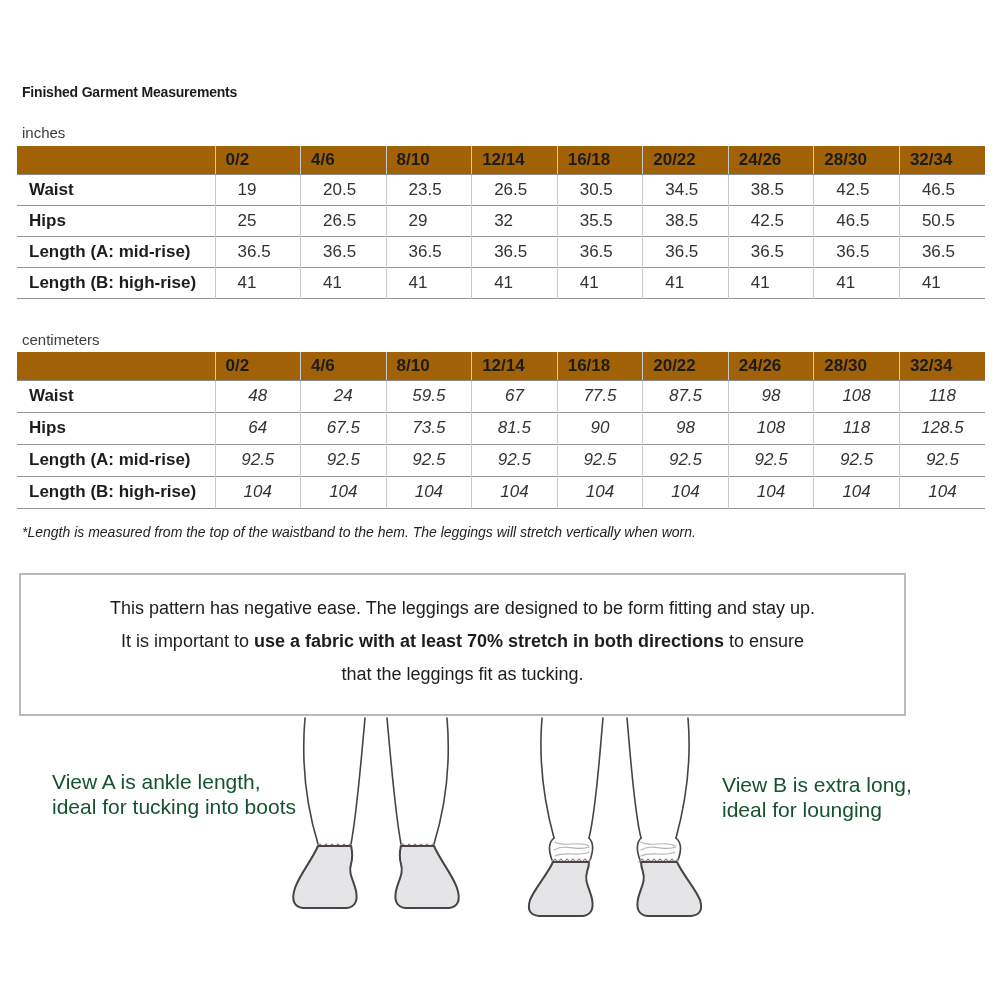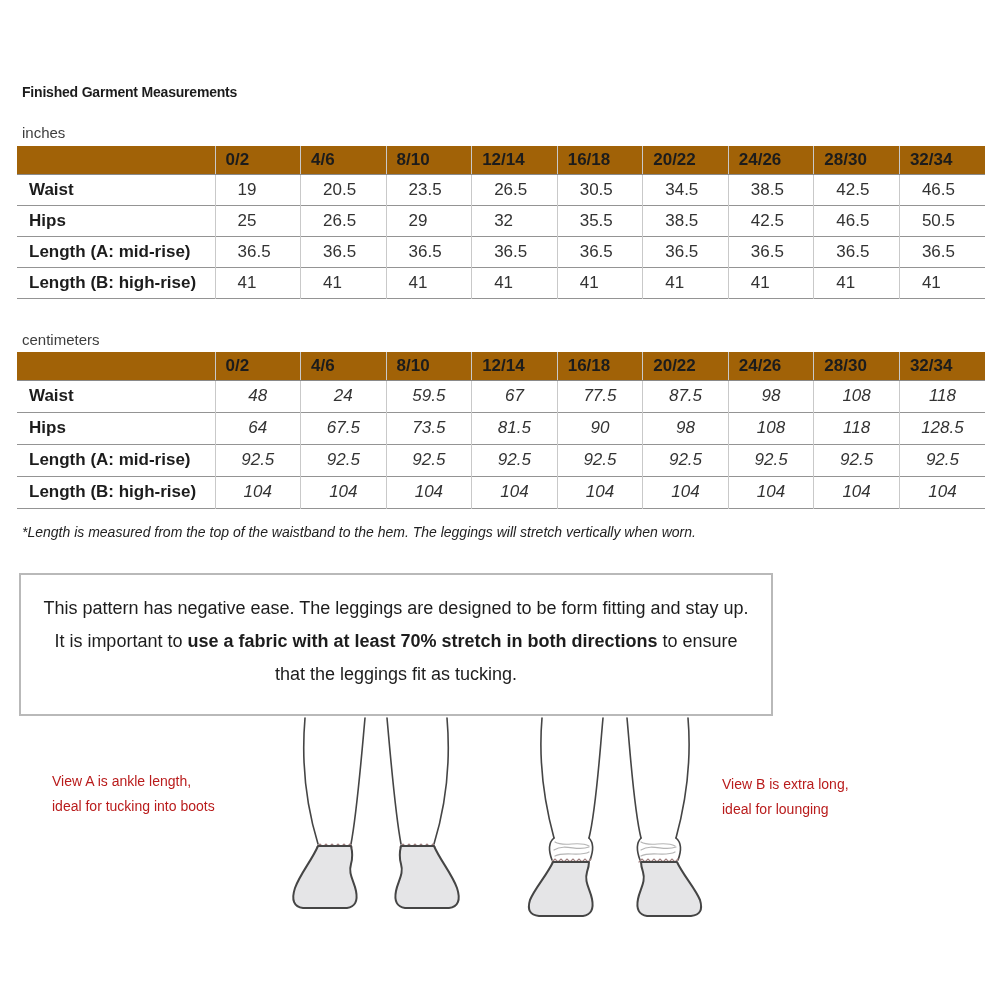--- a/index.html
+++ b/index.html
@@ -59,33 +59,33 @@
   .size-table.t-inches tbody td { text-align: left; padding-left: 22px; }
   .size-table.t-cm tbody td { text-align: center; font-style: italic; }
   .size-table.t-cm tbody th, .size-table.t-cm tbody td { height: 32px; }
 
   .footnote {
     left: 22px; top: 524px; width: 940px;
     font-style: italic; font-size: 14px; color: #222;
   }
 
   .note-box {
-    left: 19px; top: 573px; width: 754px; height: 143px;
+    left: 19px; top: 573px; width: 887px; height: 143px;
     border: 2px solid #b9b9b9;
     background: #fff;
     text-align: center;
     padding-top: 17px;
     font-size: 18px; line-height: 33px; color: #1d1d1d;
   }
   .note-box b { font-weight: bold; }
 
   .legs-svg { left: 0; top: 0; width: 1000px; height: 1000px; pointer-events: none; }
 
   .view-caption {
-    font-size: 14px; line-height: 25px; color: #b91c1c;
+    font-size: 21px; line-height: 25px; color: #14532d;
   }
   .view-a-caption { left: 52px; top: 769px; }
   .view-b-caption { left: 722px; top: 772px; }
 </style>
 </head>
 <body>
 
 <div class="abs page-title">Finished Garment Measurements</div>
 
 <div class="abs unit-label unit-inches">inches</div>

